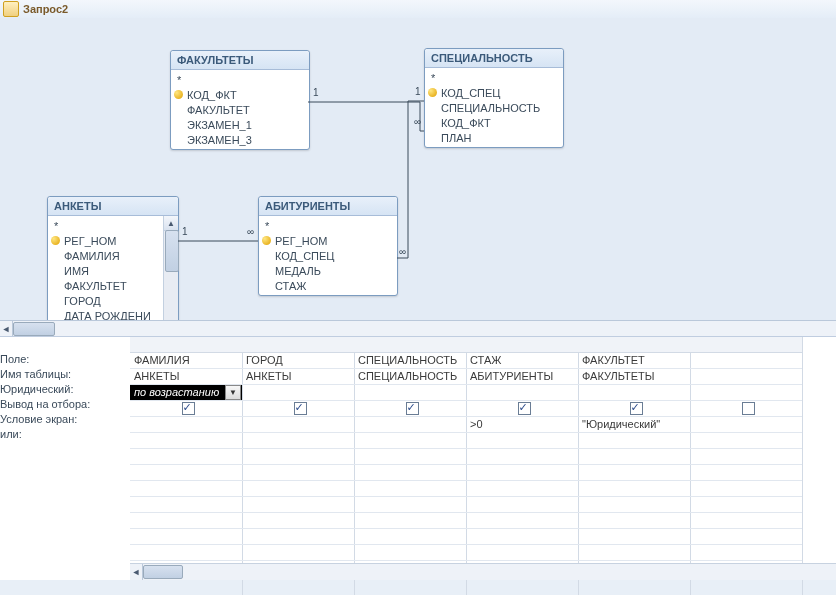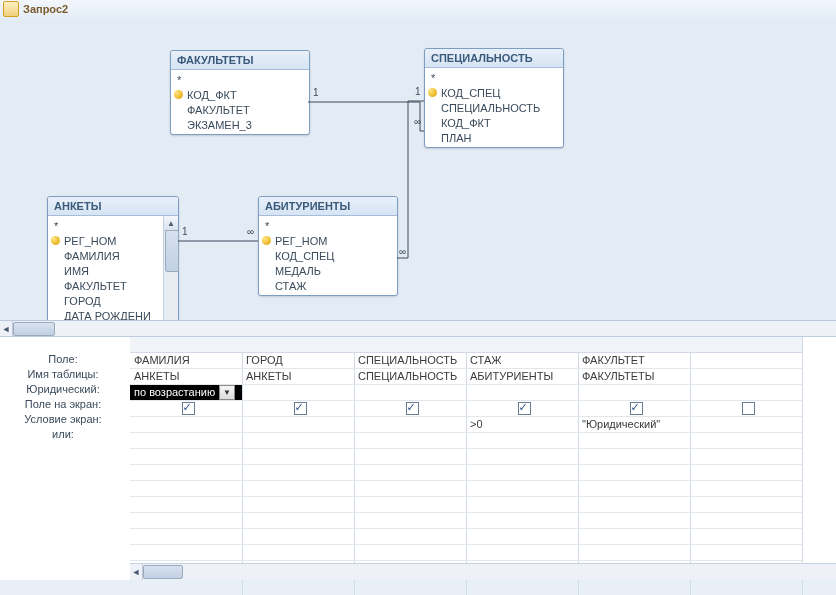--- a/index.html
+++ b/index.html
@@ -85,21 +85,21 @@
     height: 243px;
     background:#fff;
     border-top:1px solid #c0cde0;
   }
   
   .row-labels {
     position:absolute;left:0;top:15px;width:130px;
   }
   .row-labels div {
     height:15px;
-    text-align:center;
+    text-align:left;
     padding-right:4px;
     color:#3a4a5a;
     line-height:15px;
   }
 
   .gcols {
     position:absolute;
     left:130px; top:0;
     width:706px;
     height:260px;
@@ -134,21 +134,22 @@
   .grow.check .cb.on::after {
     content:"✓";
     position:absolute;
     top:-3px;left:0;
     font-size:11px;
     color:#2a4a8a;
   }
   .grow.sort-sel {
     background:#000;color:#fff;
     display:flex;align-items:center;
-    padding:0 7px 0 4px;
+    padding:0 1px 0 4px;
+    font-style:italic;
   }
   .grow.sort-sel .dd-btn {
     margin-left:auto;
     width:14px;height:13px;
     background:linear-gradient(#f7f7f7,#dcdcdc);
     border:1px solid #888;
     display:flex;align-items:center;justify-content:center;
     font-size:8px;color:#333;
   }
 
@@ -246,20 +247,21 @@
 </div>
 
 <div class="diagram">
 
   <div class="tbox" style="left:170px;top:32px;width:138px;">
     <div class="thead">ФАКУЛЬТЕТЫ</div>
     <div class="tbody">
       <div class="field star">*</div>
       <div class="field pk">КОД_ФКТ</div>
       <div class="field">ФАКУЛЬТЕТ</div>
+      <div class="field">ЭКЗАМЕН_1</div>
       <div class="field">ЭКЗАМЕН_3</div>
     </div>
   </div>
 
   <div class="tbox" style="left:424px;top:30px;width:138px;">
     <div class="thead">СПЕЦИАЛЬНОСТЬ</div>
     <div class="tbody">
       <div class="field star">*</div>
       <div class="field pk">КОД_СПЕЦ</div>
       <div class="field">СПЕЦИАЛЬНОСТЬ</div>
@@ -320,21 +322,21 @@
   <div class="scroll-track">
     <div class="scroll-thumb"></div>
   </div>
 </div>
 
 <div class="design-grid">
   <div class="row-labels">
     <div>Поле:</div>
     <div>Имя таблицы:</div>
     <div>Юридический:</div>
-    <div>Поле на экран:</div>
+    <div>Вывод на отбора:</div>
     <div>Условие экран:</div>
     <div>или:</div>
   </div>
 
   <div class="gcols" id="gcols">
       <div class="gcol" style="left: 0px;">
         <div class="grow header-row"></div>
         <div class="grow">ФАМИЛИЯ</div>
         <div class="grow">АНКЕТЫ</div>
         <div class="grow sort-sel">

